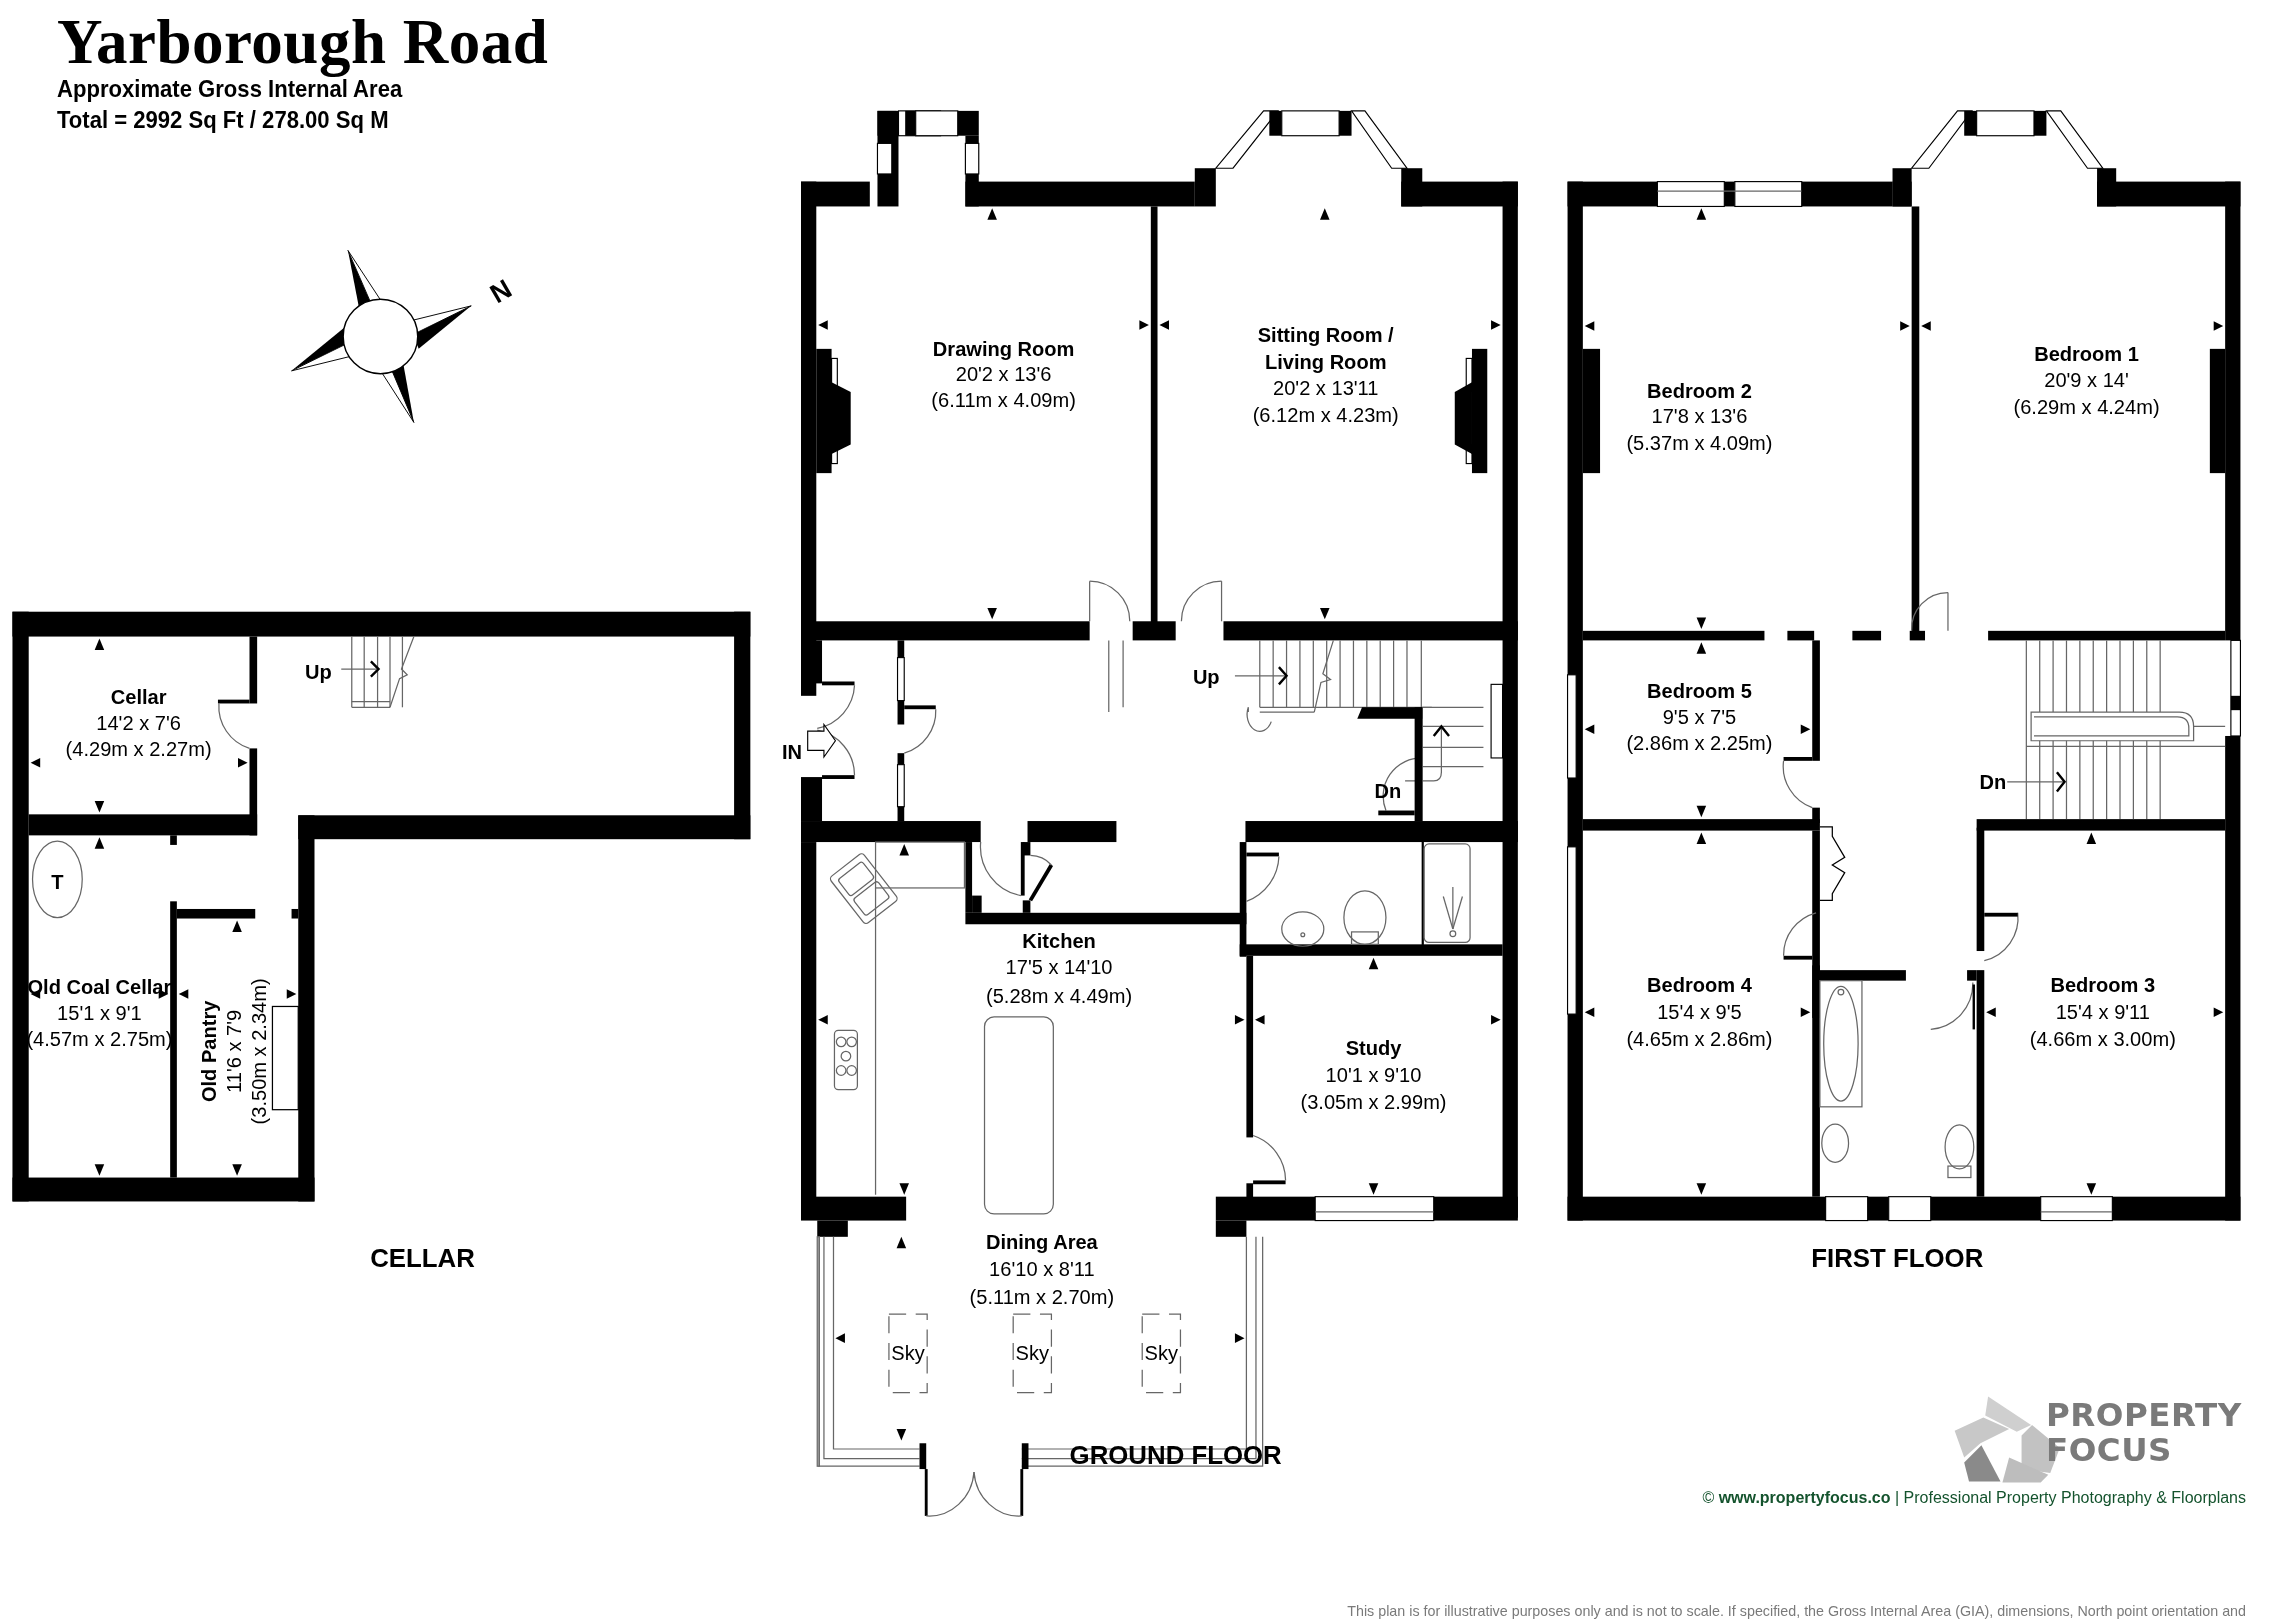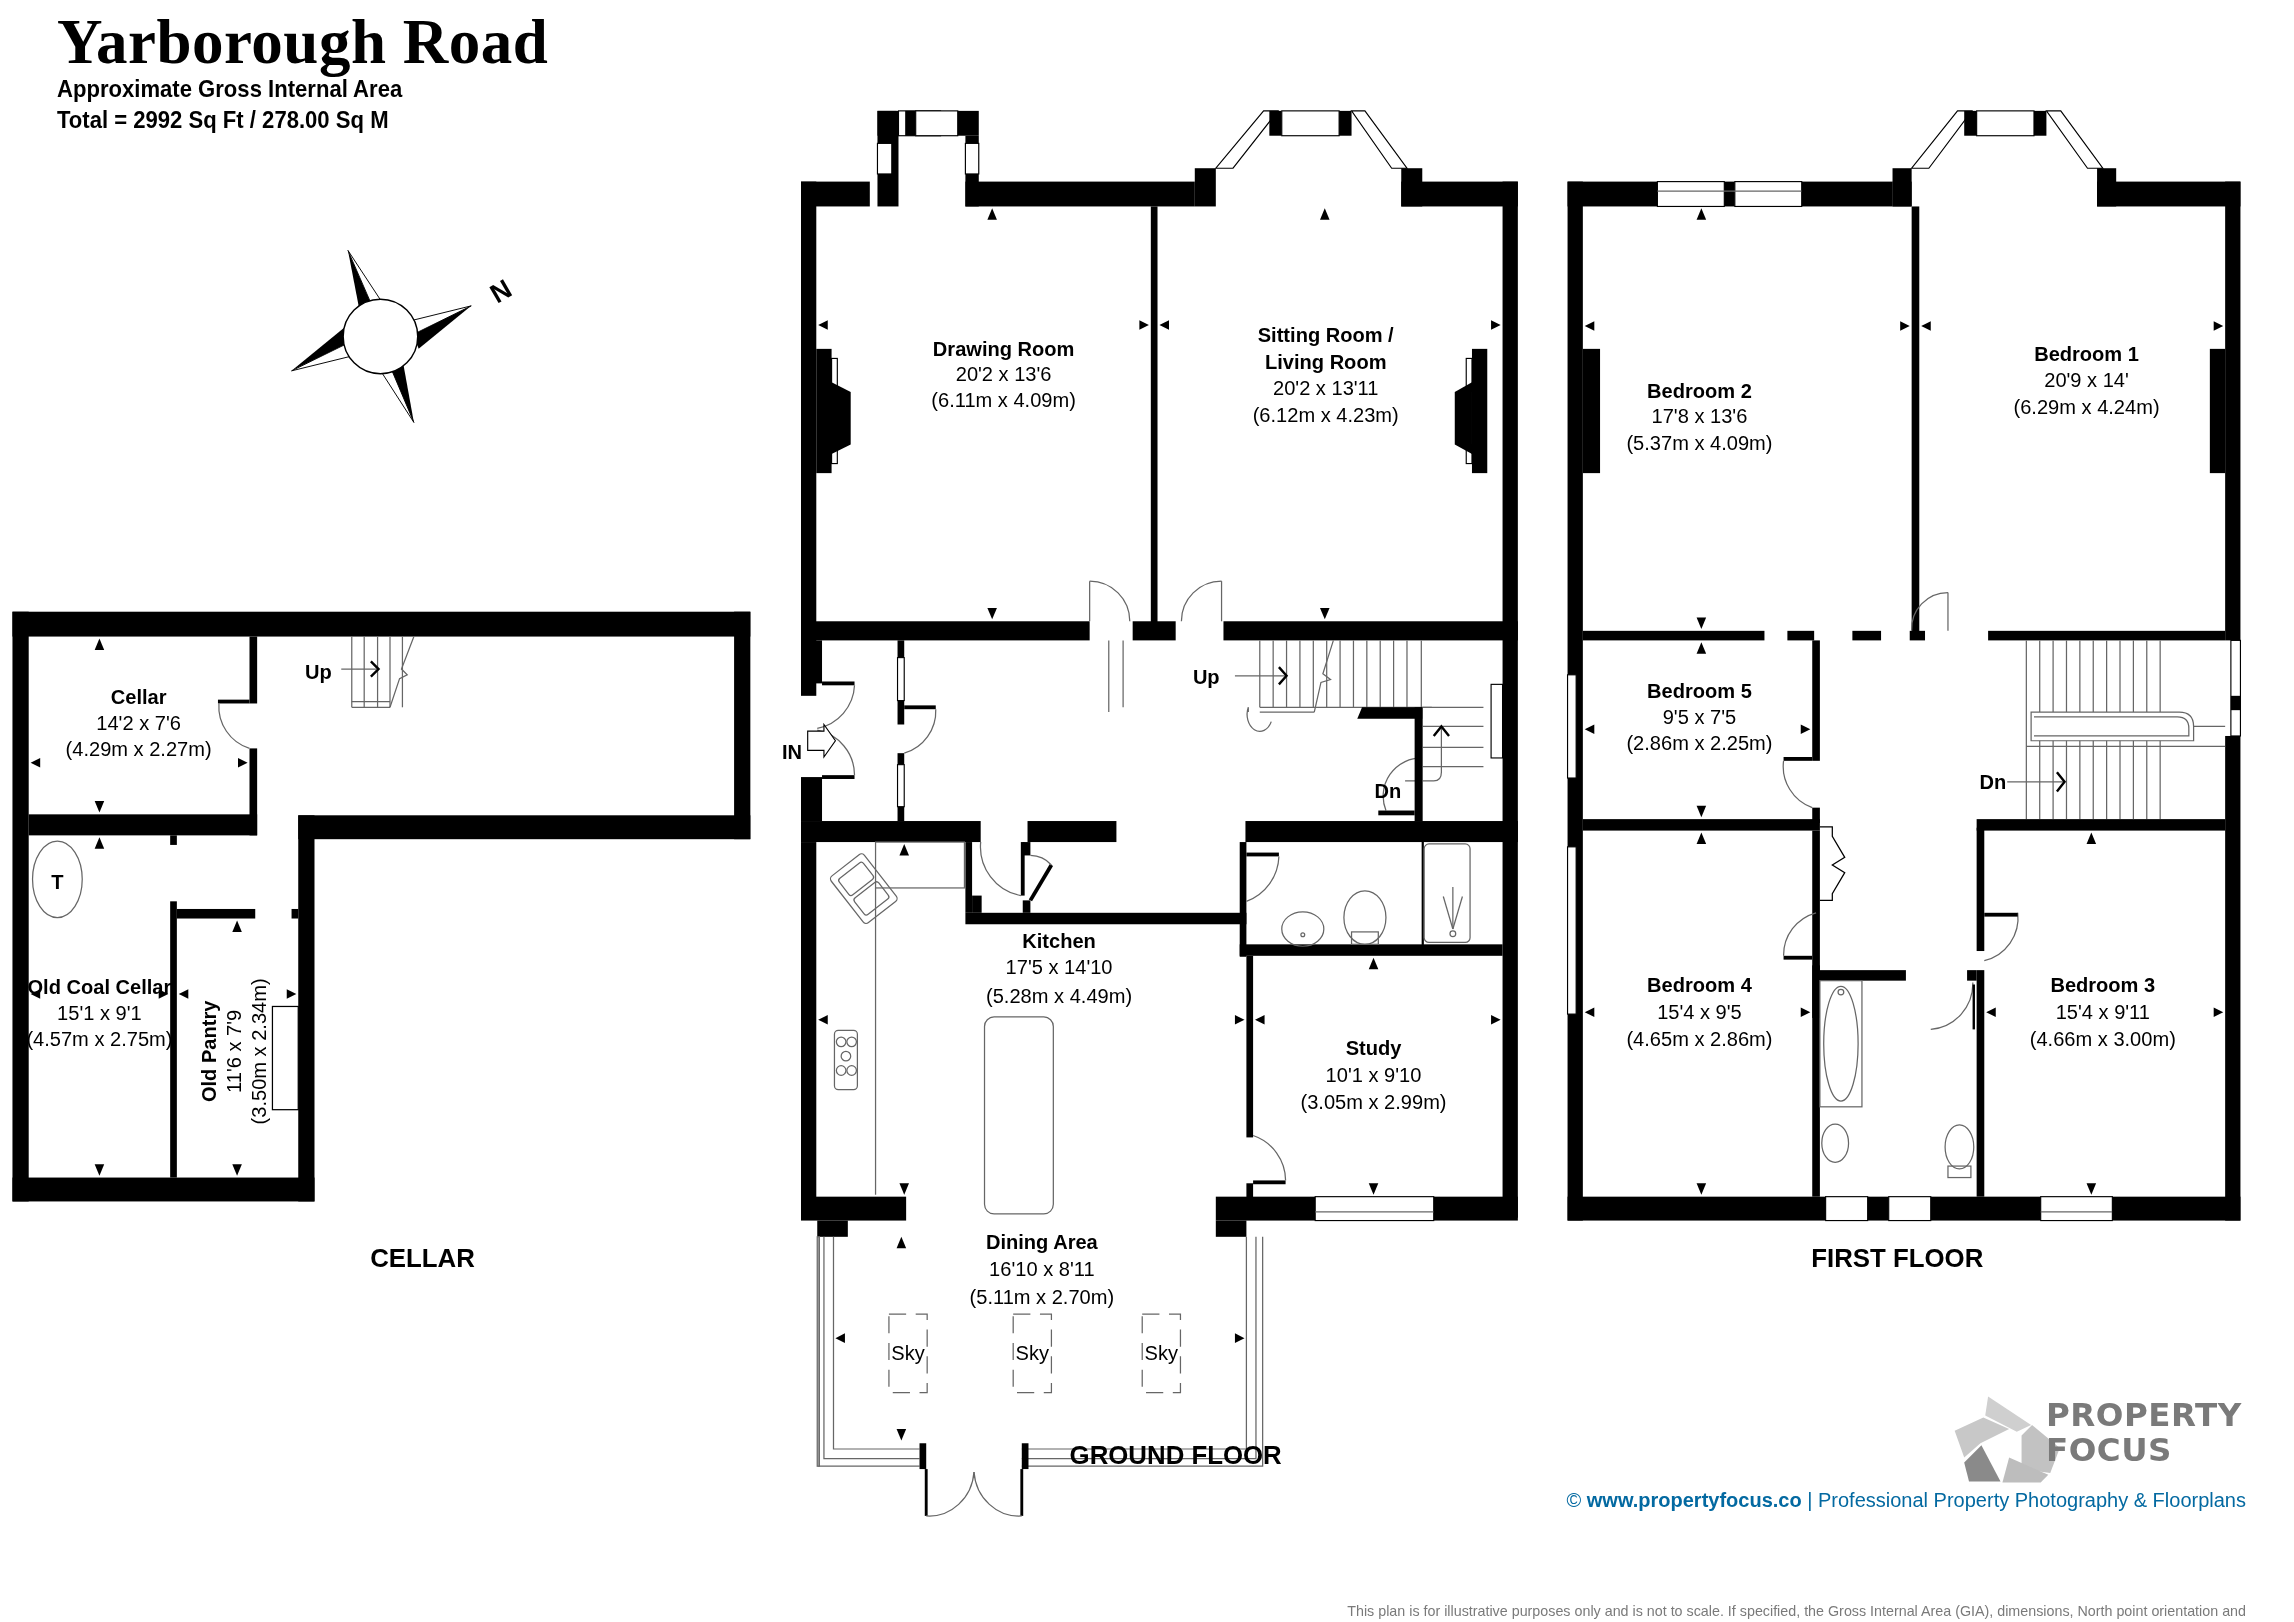--- a/index.html
+++ b/index.html
@@ -12,21 +12,21 @@
   .wall { fill:#000; }
   .thin { fill:none; stroke:#000; stroke-width:1.3; }
   .grey { fill:none; stroke:#666; stroke-width:1.3; }
   .win { fill:#fff; stroke:#000; stroke-width:1.2; }
   .rn { font-family:"Liberation Sans", sans-serif; font-weight:bold; font-size:21px; text-anchor:middle; }
   .rd { font-family:"Liberation Sans", sans-serif; font-size:21px; text-anchor:middle; }
   .floor-label { font-family:"Liberation Sans", sans-serif; font-weight:bold; font-size:27px; text-anchor:middle; }
   .small-label { font-family:"Liberation Sans", sans-serif; font-weight:bold; font-size:21px; }
   .sky { font-family:"Liberation Sans", sans-serif; font-size:21px; text-anchor:middle; }
   .logo-text { position:absolute; left:2046px; top:1398px; font-family:"DejaVu Sans", sans-serif; font-weight:bold; color:#7a7a7a; font-size:32.5px; line-height:35px; letter-spacing:0.5px; }
-  .credit { position:absolute; right:48px; top:1489px; color:#0369a1; font-size:20px; text-align:right; white-space:nowrap; }
+  .credit { position:absolute; right:48px; top:1489px; color:#14532d; font-size:16px; text-align:right; white-space:nowrap; }
   .credit .site { font-weight:bold; }
   .disclaimer { position:absolute; right:48px; top:1602px; width:918px; color:#7a7a7a; font-size:14.3px; line-height:19px; text-align:right; }
 </style>
 </head>
 <body>
 
 <div class="title">Yarborough Road</div>
 <div class="subtitle sub1">Approximate Gross Internal Area</div>
 <div class="subtitle sub2">Total = 2992 Sq Ft / 278.00 Sq M</div>
 

